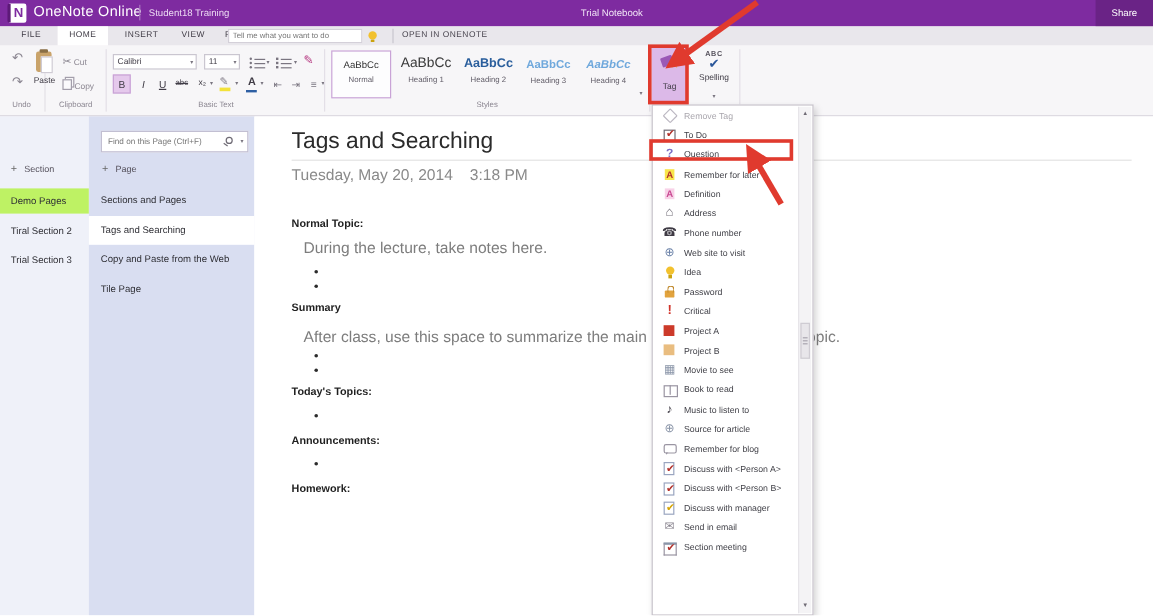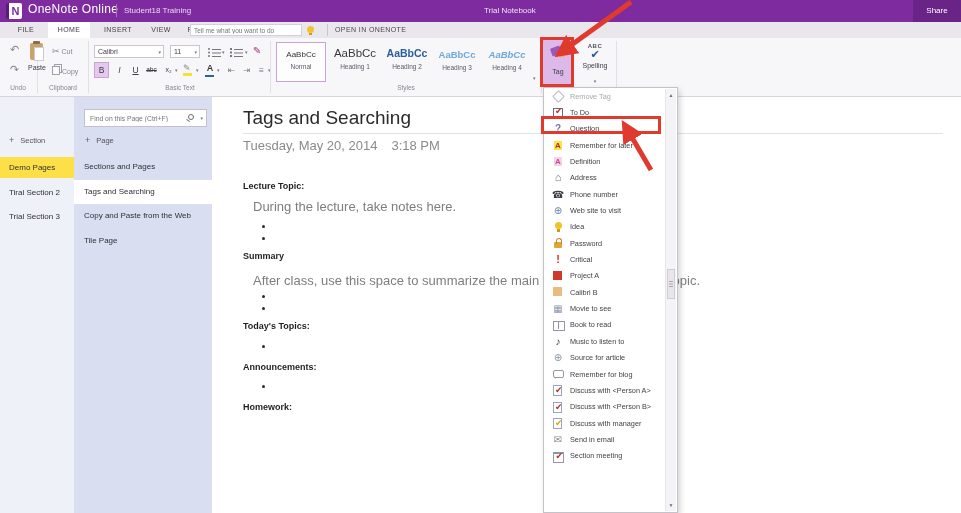--- a/index.html
+++ b/index.html
@@ -92,21 +92,21 @@
   #seccol{position:absolute;left:0;top:97px;width:74px;height:416px;background:#eff1f9;}
   #pagecol{position:absolute;left:74px;top:97px;width:138px;height:416px;background:#d9def1;}
   #findbox{position:absolute;left:84px;top:109px;width:123px;height:18px;background:#fff;border:1px solid #c2bfd2;}
   #findbox input{position:absolute;left:3px;top:2px;width:95px;height:12px;border:none;outline:none;font-size:6.8px;color:#8a8795;background:transparent;}
   .mag{position:absolute;right:12px;top:4px;width:6px;height:6px;border:1.2px solid #6f6b75;border-radius:50%;}
   .mag:after{content:"";position:absolute;left:-3px;top:4.5px;width:4px;height:1.2px;background:#6f6b75;transform:rotate(35deg);}
   #findbox .caret{position:absolute;right:3px;top:6px;}
   .addrow{position:absolute;font-size:7.5px;color:#55515c;text-align:right;}
   .addrow .plus{font-size:9px;color:#666;margin-right:6px;}
   .srow{position:absolute;left:0;width:74px;height:21px;line-height:21px;padding-left:9px;font-size:8px;color:#2f2f35;}
-  .srow.sel{background:#fde047;}
+  .srow.sel{background:#bef264;}
   .prow{position:absolute;left:74px;width:138px;height:24px;line-height:24px;padding-left:10px;font-size:8px;color:#2f2f35;}
   .prow.sel{background:#fff;}
 
   
   #canvas{position:absolute;left:212px;top:97px;width:749px;height:416px;background:#fff;}
   #ptitle{position:absolute;left:31px;top:10px;font-size:19px;color:#2b2b2b;}
   #titlerule{position:absolute;left:31px;top:36px;width:700px;height:1px;background:#e3e3e3;}
   .datebits{position:absolute;left:31px;top:41px;font-size:13px;color:#8a8a8a;}
   .datebits span{margin-right:14px;}
   .nh{position:absolute;left:31px;font-size:9px;font-weight:bold;color:#1f1f1f;}
@@ -296,21 +296,21 @@
   <div class="prow sel" style="top:180px;">Tags and Searching</div>
   <div class="prow" style="top:204px;">Copy and Paste from the Web</div>
   <div class="prow" style="top:229px;">Tile Page</div>
 
   <div id="canvas">
     <div id="ptitle">Tags and Searching</div>
     <div id="titlerule"></div>
     <div class="datebits">
       <span>Tuesday, May 20, 2014</span><span>3:18 PM</span>
     </div>
-    <div class="nh" style="top:84px;">Lecture Topic:</div>
+    <div class="nh" style="top:84px;">Normal Topic:</div>
     <div class="nb" style="top:102px;">During the lecture, take notes here.</div>
     <span class="blt" style="top:128px;"></span>
     <span class="blt" style="top:140px;"></span>
     <div class="nh" style="top:154px;">Summary</div>
     <div class="nb" style="top:176px;">After class, use this space to summarize the main points of this Lecture Topic.</div>
     <span class="blt" style="top:198px;"></span>
     <span class="blt" style="top:210px;"></span>
     <div class="nh" style="top:224px;">Today's Topics:</div>
     <span class="blt" style="top:248px;"></span>
     <div class="nh" style="top:265px;">Announcements:</div>
@@ -362,21 +362,21 @@
     <div class="mrow">
         <span class="mi i-critical"></span>
         <span class="ml">Critical</span>
       </div>
     <div class="mrow">
         <span class="mi i-project-a"></span>
         <span class="ml">Project A</span>
       </div>
     <div class="mrow">
         <span class="mi i-project-b"></span>
-        <span class="ml">Calibri B</span>
+        <span class="ml">Project B</span>
       </div>
     <div class="mrow">
         <span class="mi i-movie"></span>
         <span class="ml">Movie to see</span>
       </div>
     <div class="mrow">
         <span class="mi i-book"></span>
         <span class="ml">Book to read</span>
       </div>
     <div class="mrow">

